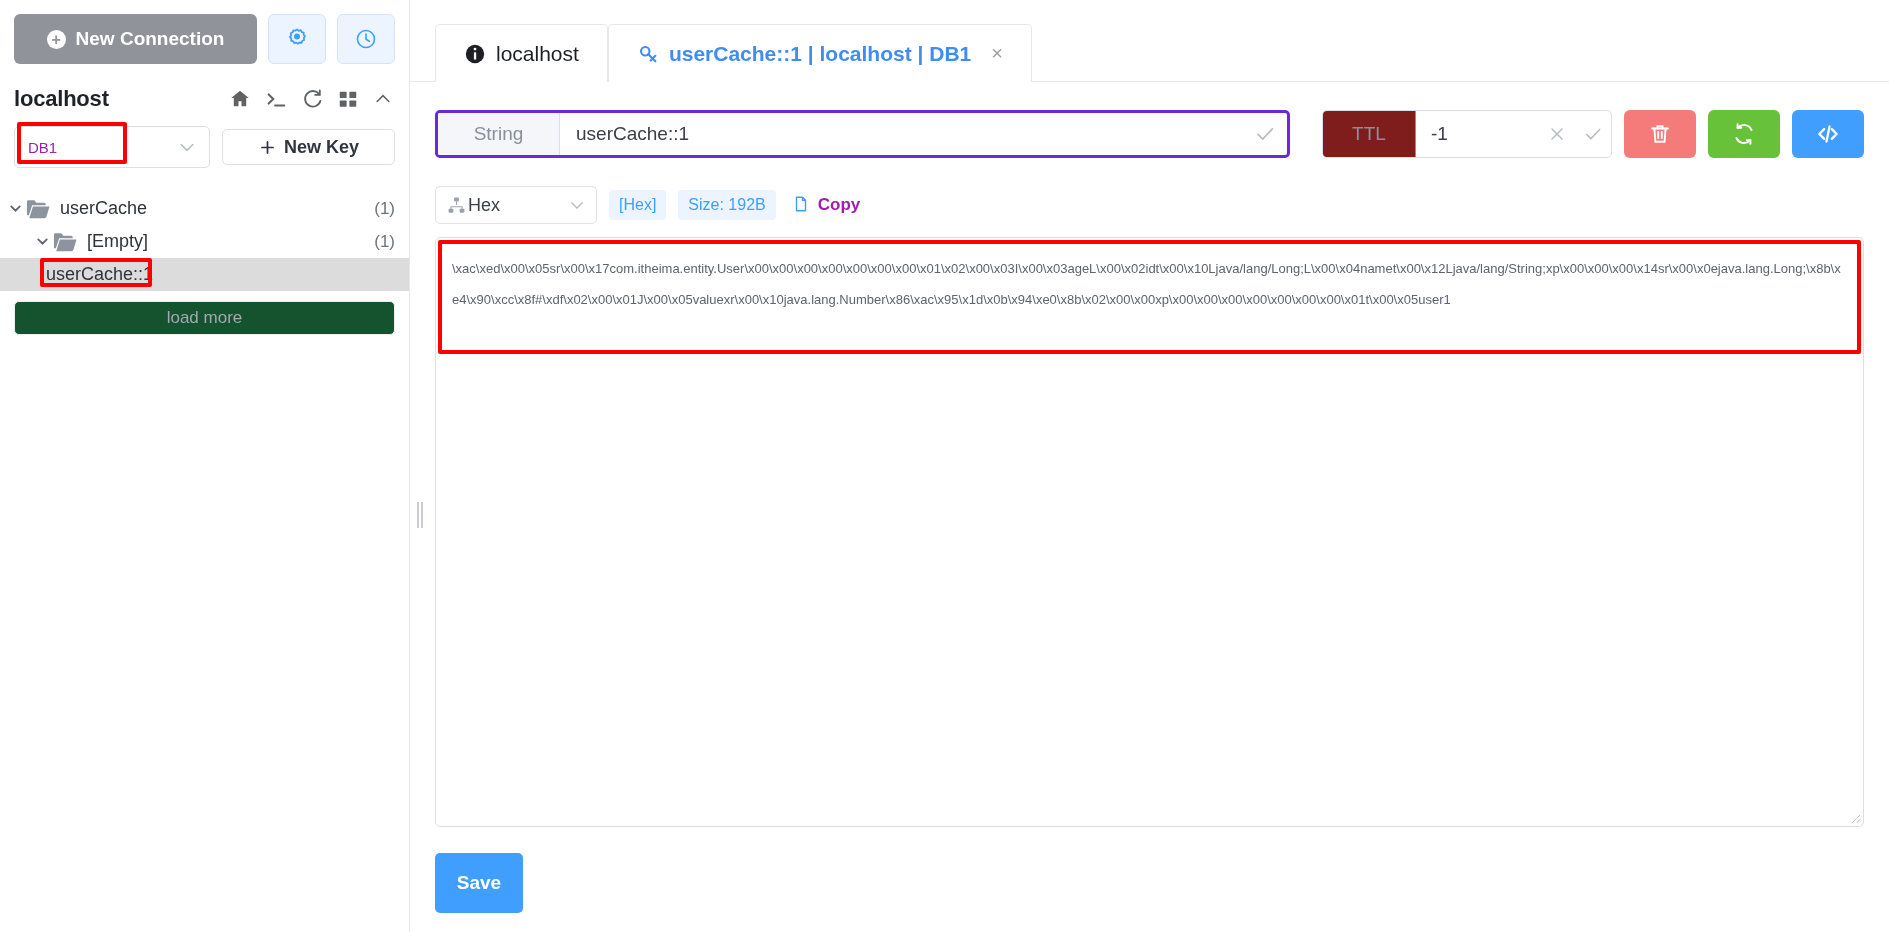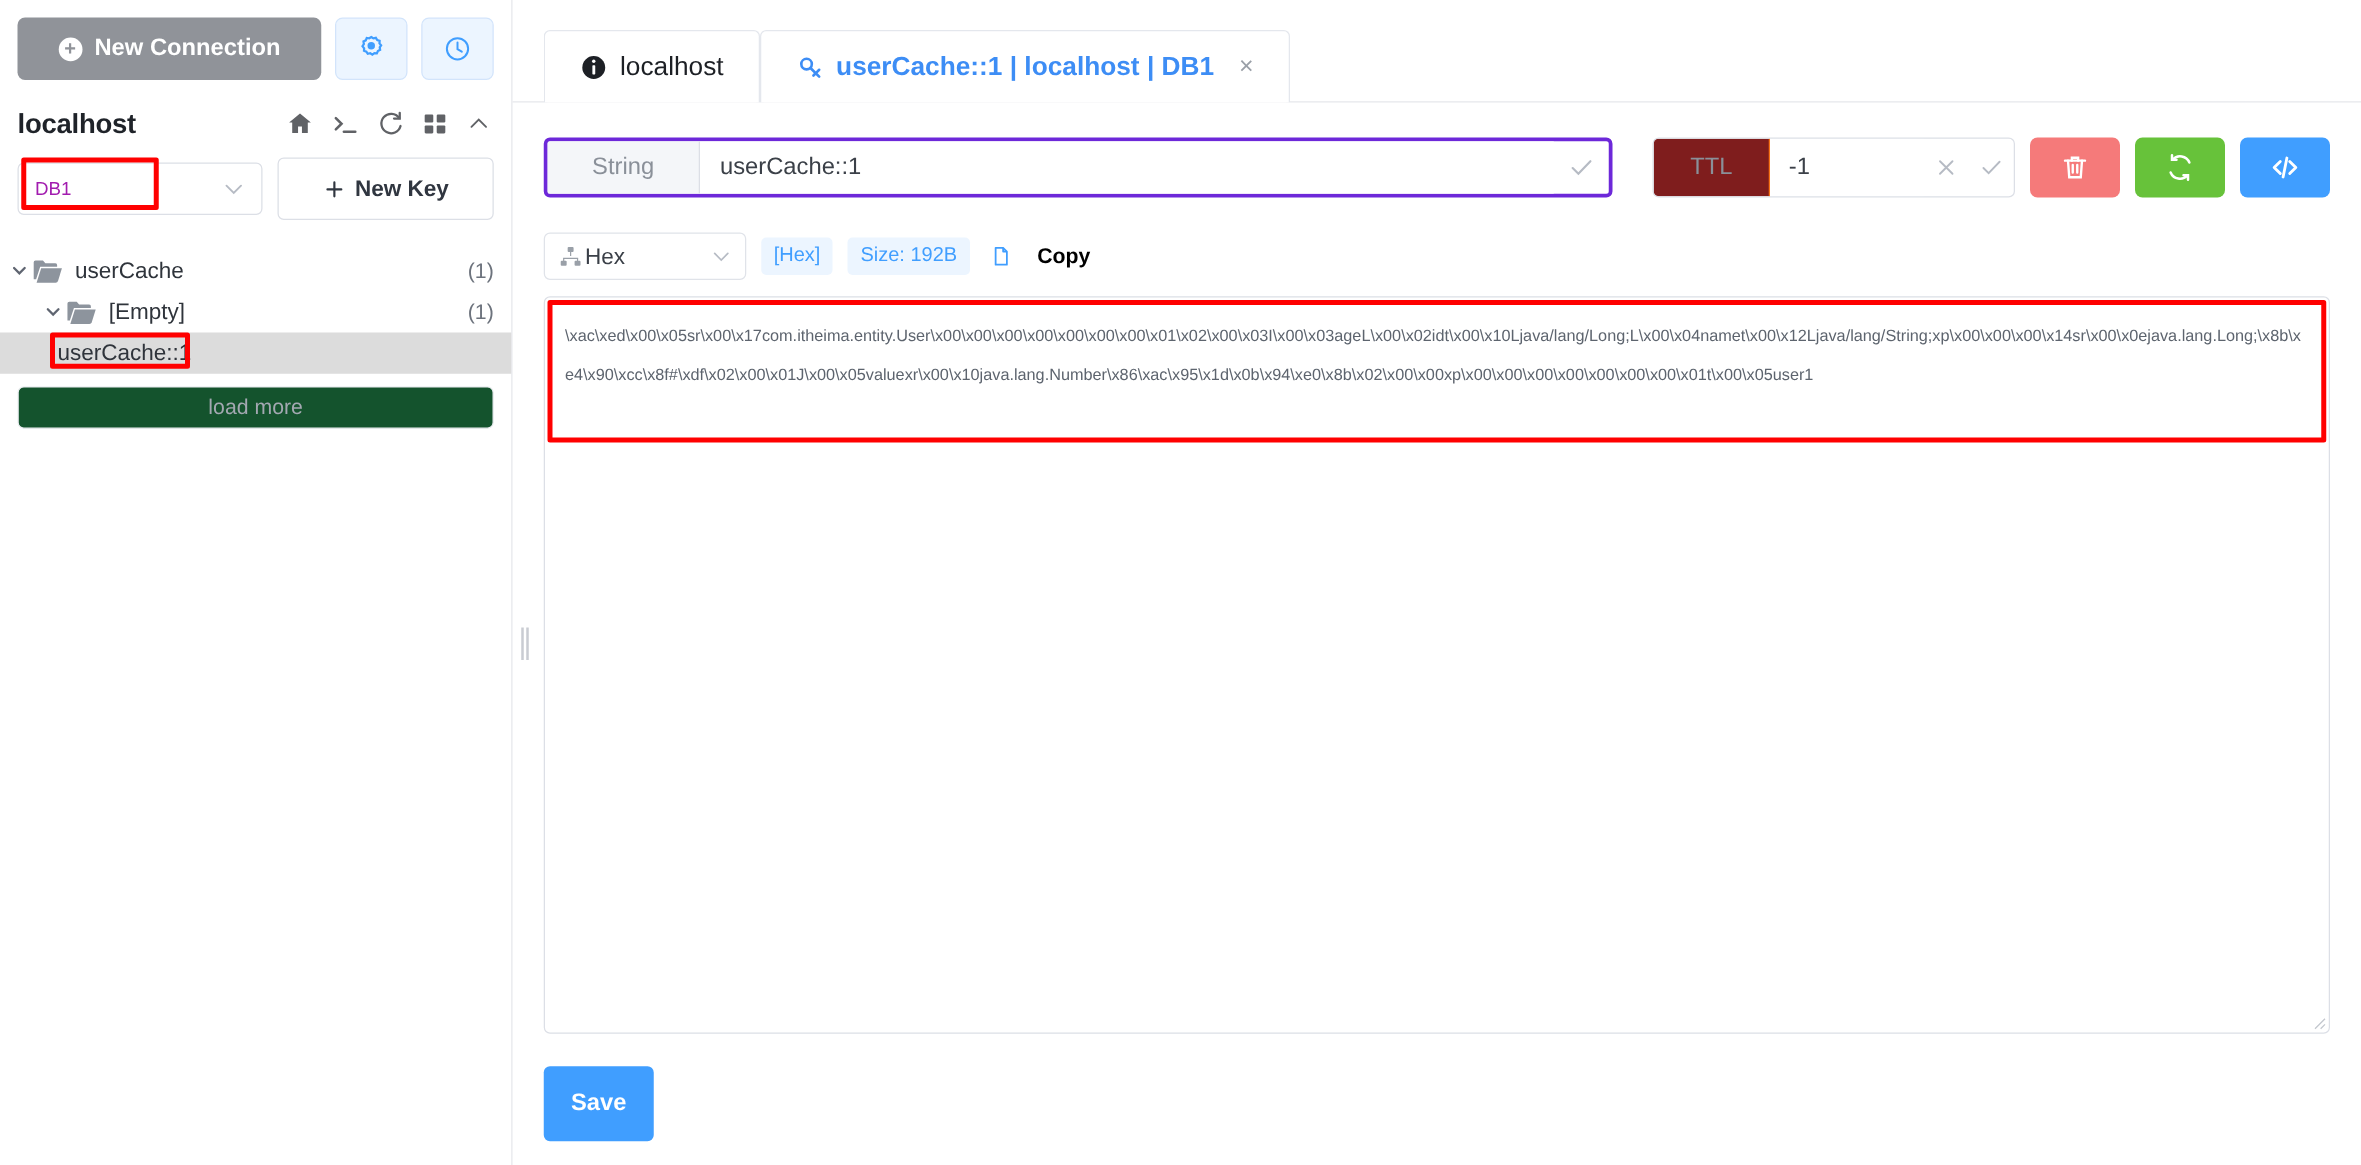--- a/index.html
+++ b/index.html
@@ -76,21 +76,21 @@
   .db-select .db-text { font-size: 15px; color: #a21caf; padding-left: 13px; }
   .db-highlight {
     position: absolute;
     left: 2px; top: -5px;
     width: 110px; height: 42px;
     border: 4px solid #ff0000;
     border-radius: 2px;
     pointer-events: none;
   }
   .btn-newkey {
-    flex: 1 1 auto; height: 50px;
+    flex: 1 1 auto; height: 36px;
     border: 1px solid #dcdfe6; border-radius: 5px;
     background: #fff; color: #303640;
     font-size: 18px; font-weight: bold;
     display: flex; align-items: center; justify-content: center; gap: 7px;
     cursor: pointer;
   }
   .search-row { padding: 13px 14px 0 14px; }
   .search-box {
     height: 42px; border: 1px solid #e4e7ed; border-radius: 5px;
     display: flex; align-items: center; background: #fff;
@@ -235,22 +235,22 @@
     display: flex; align-items: center; padding: 0 10px 0 11px; gap: 2px;
     cursor: pointer;
   }
   .fmt-select .fmt-label { flex: 1 1 auto; font-size: 18px; color: #3b4048; }
   .badge {
     height: 30px; padding: 0 10px; border-radius: 4px;
     background: #ecf5ff; color: #409eff; font-size: 16px;
     display: flex; align-items: center; cursor: pointer;
   }
   .copy {
-    color: #000000; font-size: 17px; font-weight: bold;
-    display: flex; align-items: center; gap: 20px; cursor: pointer;
+    color: #a21caf; font-size: 17px; font-weight: bold;
+    display: flex; gap: 8px; cursor: pointer;
     margin-left: 4px;
   }
 
   .editor-wrap {
     margin-top: 13px;
     flex: 1 1 auto;
     border: 1px solid #dcdfe6; border-radius: 5px;
     background: #fff;
     position: relative;
     min-height: 0;

